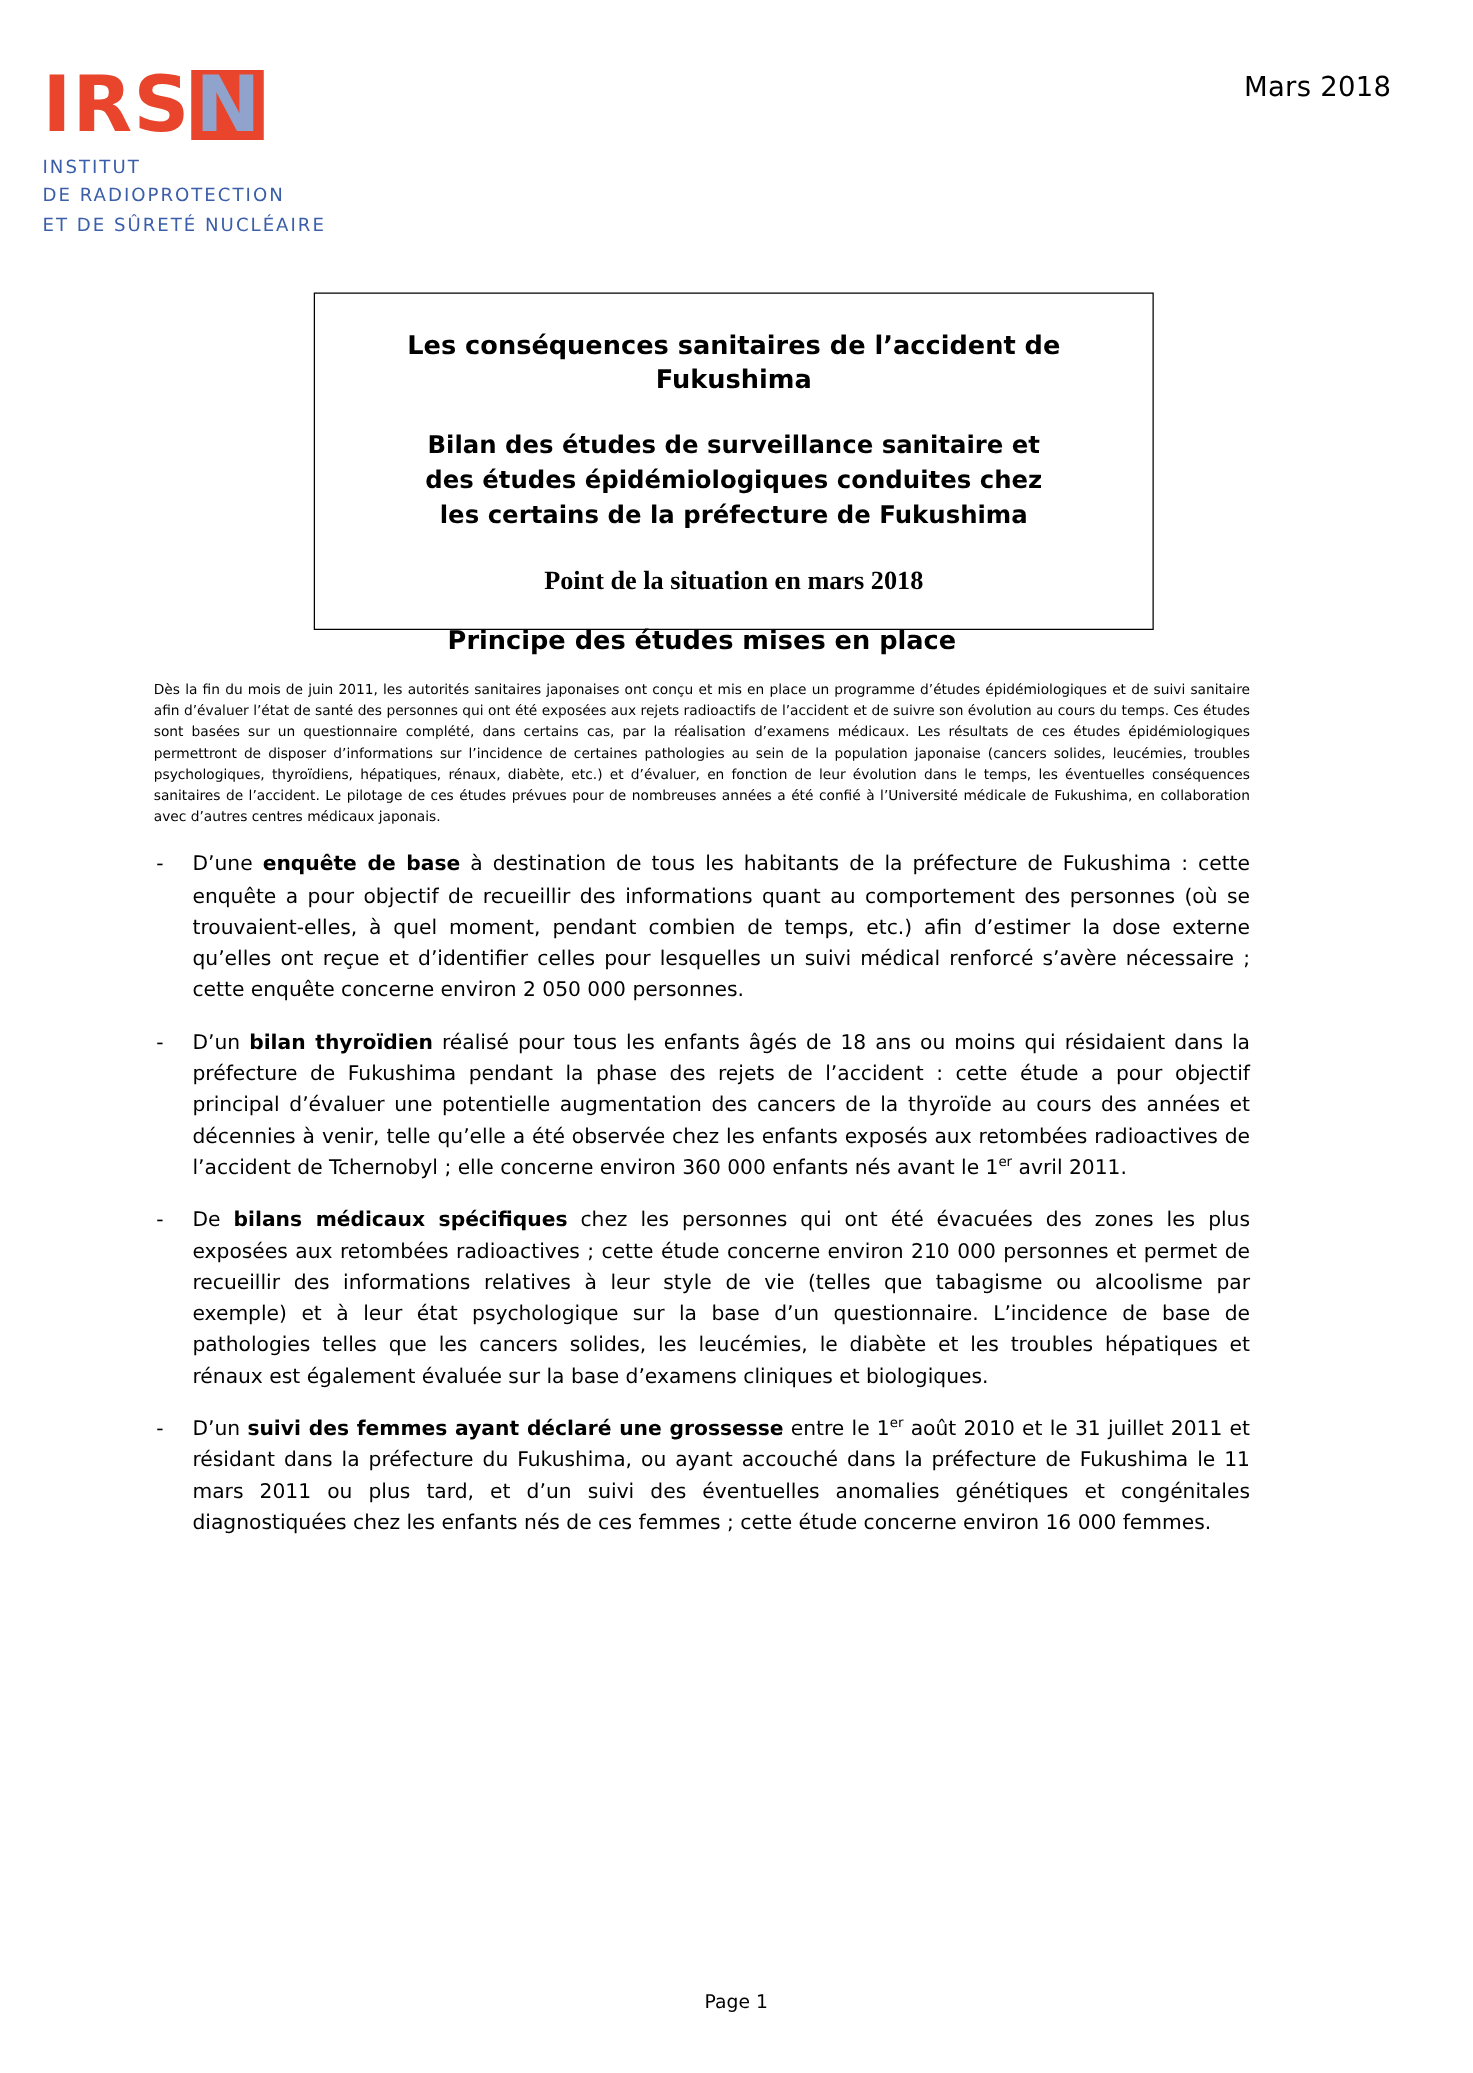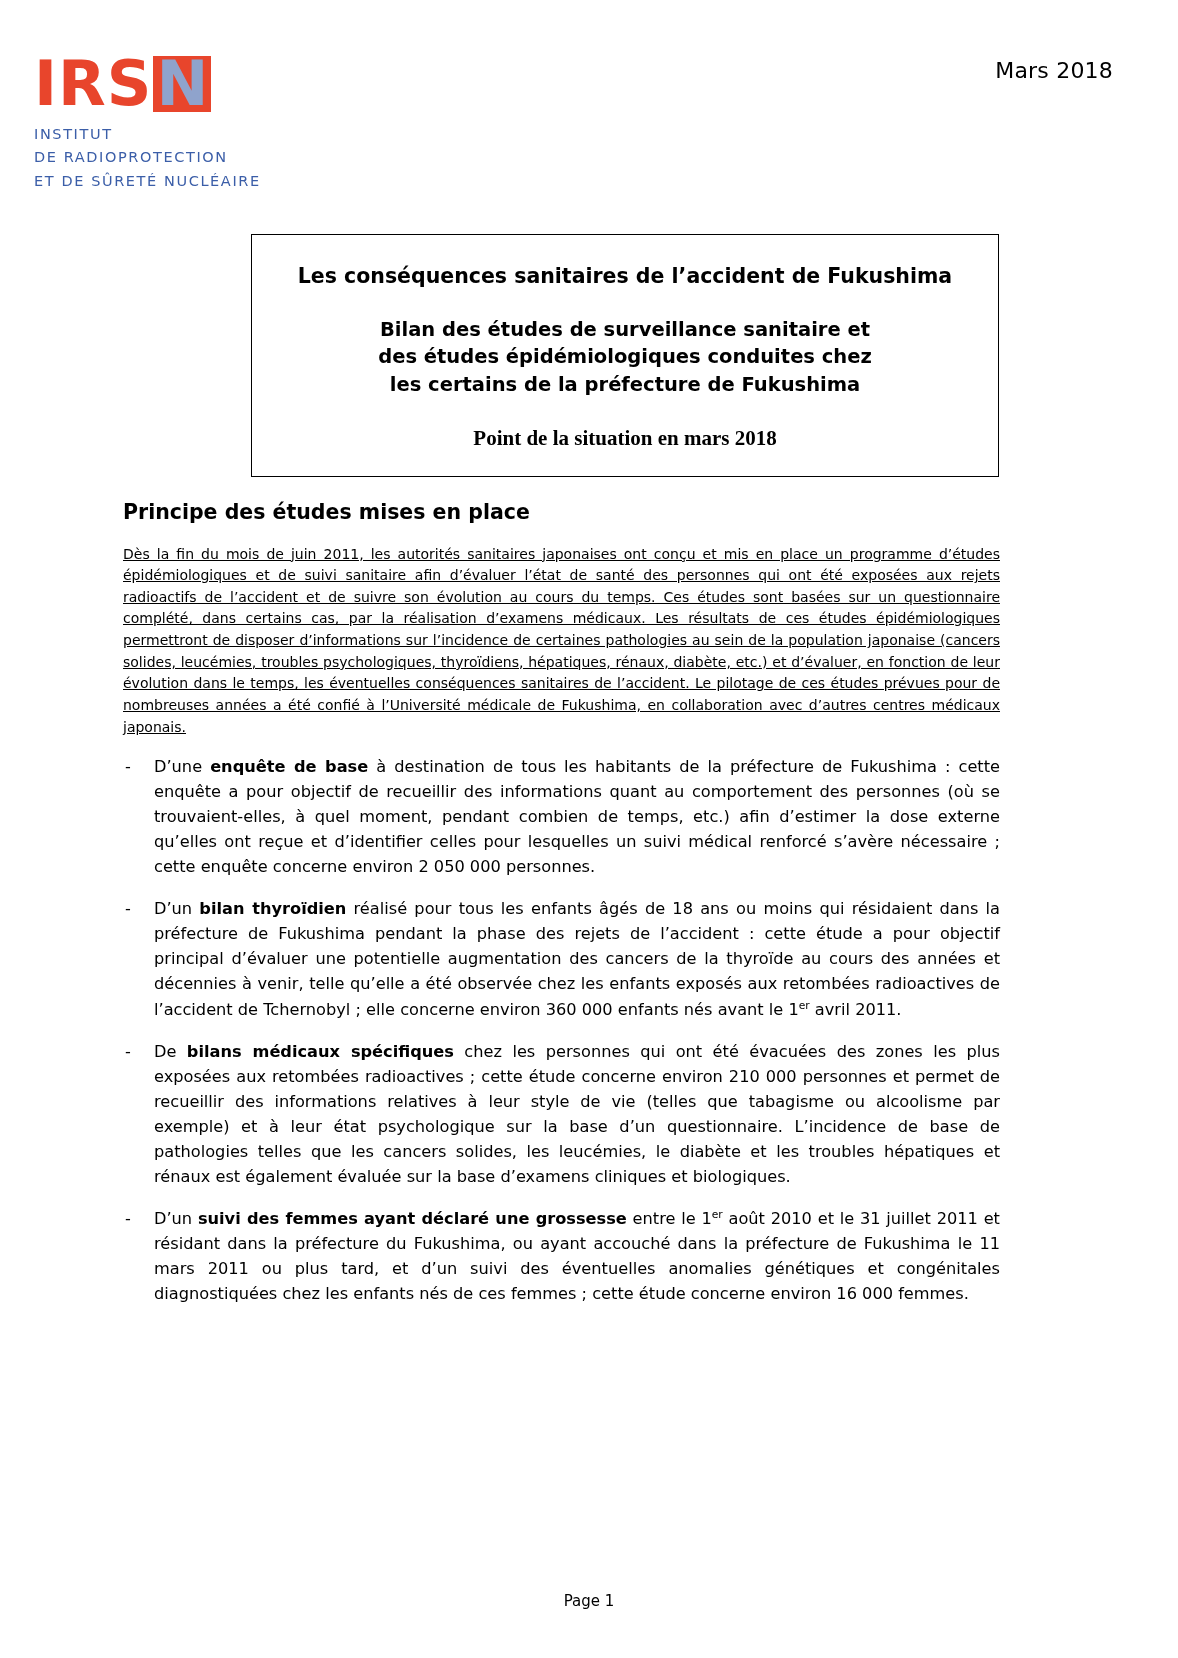--- a/index.html
+++ b/index.html
@@ -69,21 +69,21 @@
     line-height: 1.62;
     font-weight: normal;
   }
   .logo-sub div { white-space: nowrap; }
 
   
   .title-box {
     position: absolute;
     left: 251px;
     top: 234px;
-    width: 748px;
+    width: 672px;
     box-sizing: border-box;
     border: 1px solid #000000;
     padding: 28px 22px 24px 22px;
     text-align: center;
   }
   .title-main {
     font-size: 20.5px;
     font-weight: bold;
     line-height: 1.3;
     margin-bottom: 26px;
@@ -108,27 +108,27 @@
     position: absolute;
     left: 123px;
     top: 500px;
     width: 877px;
   }
   h2.section-heading {
     font-size: 20.5px;
     font-weight: bold;
     margin: 0 0 19px 0;
     line-height: 1.2;
+    text-align: center;
   }
   p.body-text {
-    font-size: 14px;
+    font-size: 11px;
     line-height: 1.545;
     text-align: justify;
     margin: 0 0 16px 0;
-    text-decoration: underline;
   }
   p.lead-in {
     margin-bottom: 17px;
   }
 
   ul.bullets {
     list-style: none;
     margin: 0;
     padding: 0;
   }

